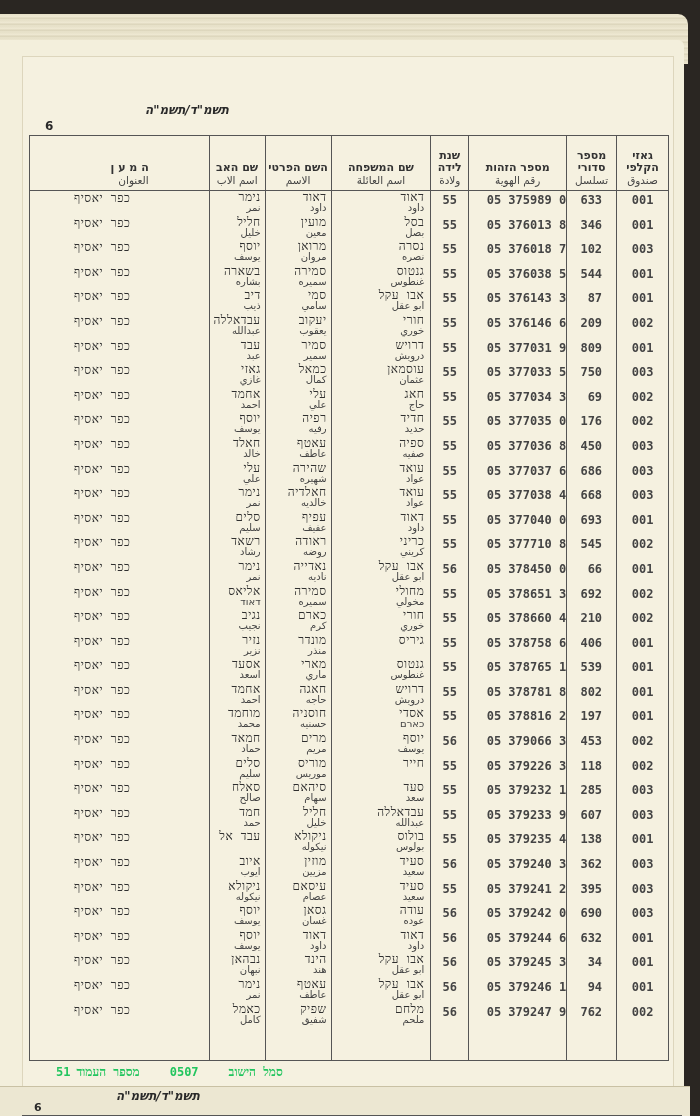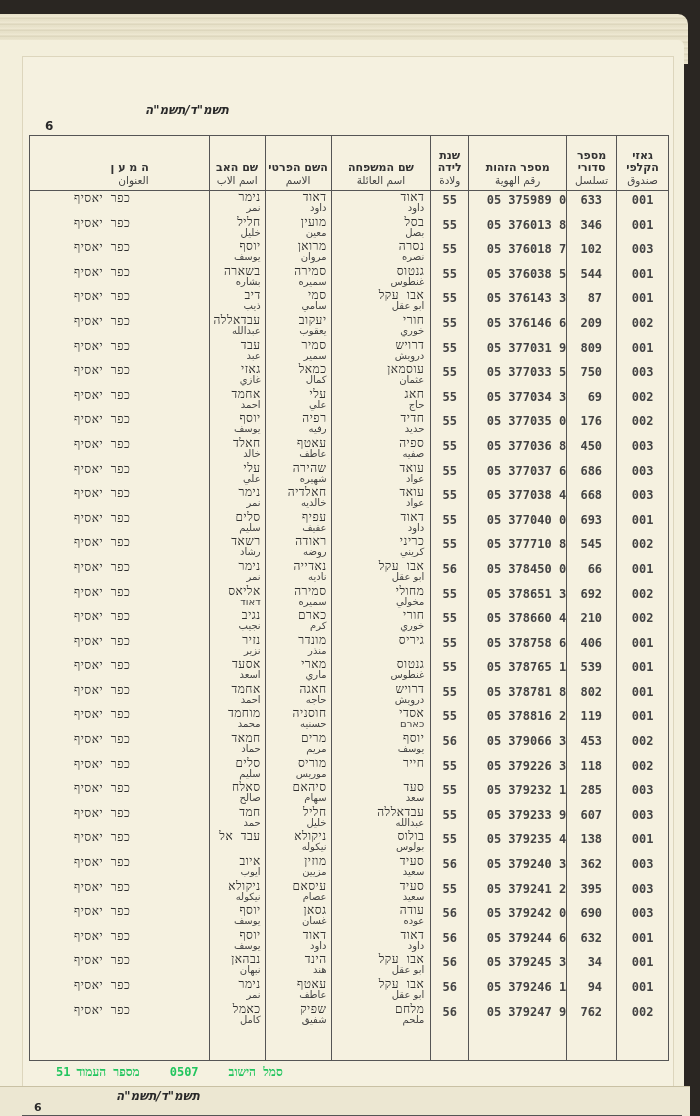--- a/index.html
+++ b/index.html
@@ -654,21 +654,21 @@
         <td class="namecol">
           <div class="rowcell">
             <span class="he">אחמד</span>
             <span class="ar">احمد</span>
           </div>
         </td>
         <td class="addr"><span class="he" style="direction:rtl;display:inline-block;">כפר יאסיף</span></td>
       </tr>
       <tr>
         <td class="num">001</td>
-        <td class="num ser">119</td>
+        <td class="num ser">197</td>
         <td class="num idnum">05 378816 2</td>
         <td class="num">55</td>
         <td class="famcol">
           <div class="rowcell">
             <span class="he">אסדי</span>
             <span class="ar">כארם</span>
           </div>
         </td>
         <td class="namecol">
           <div class="rowcell">

